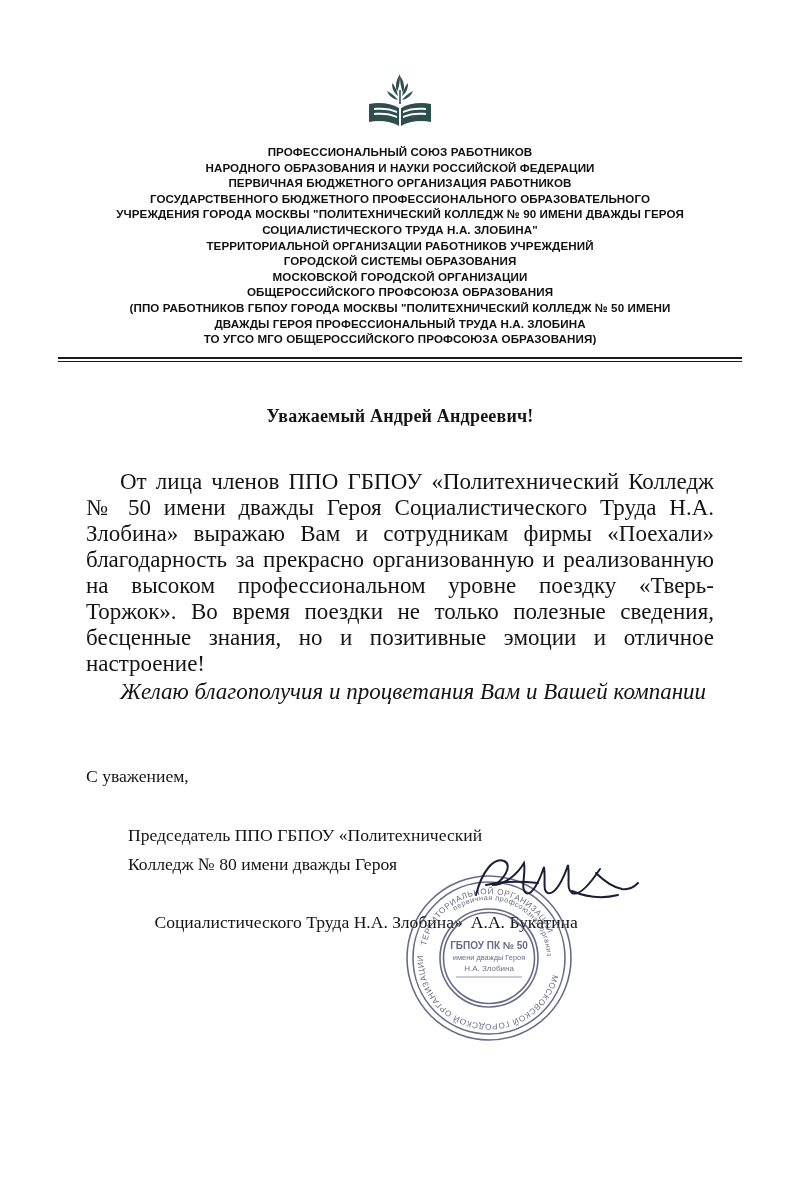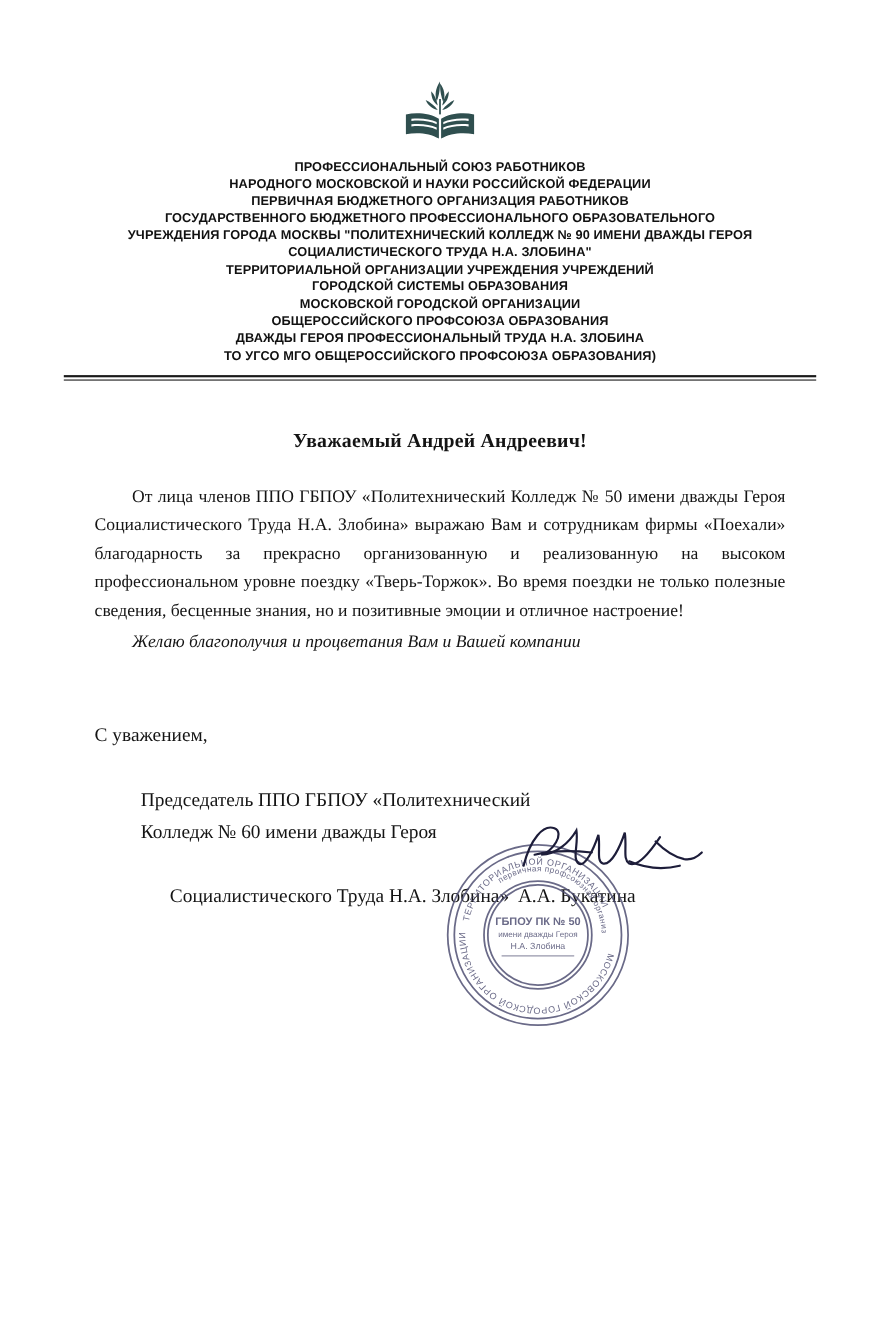--- a/index.html
+++ b/index.html
@@ -63,22 +63,22 @@
   
   .salutation {
     text-align: center;
     font-weight: bold;
     font-size: 18px;
     margin-top: 44px;
     letter-spacing: 0.2px;
   }
 
   .body-text {
-    margin: 28px 86px 0 86px;
-    font-size: 16px;
+    margin: 42px 86px 0 86px;
+    font-size: 23px;
     line-height: 26px;
     text-align: justify;
     text-justify: inter-word;
   }
   .body-text p {
     margin: 0;
     text-indent: 34px;
   }
   .body-text p + p {
     margin-top: 2px;
@@ -156,29 +156,30 @@
       <g fill="#ffffff">
         <path d="M9 36 C17 35, 26 36, 32 39 L32 41 C26 38, 17 37, 9 38 Z"></path>
         <path d="M9 41 C17 40, 26 41, 32 44 L32 46 C26 43, 17 42, 9 43 Z"></path>
         <path d="M61 36 C53 35, 44 36, 38 39 L38 41 C44 38, 53 37, 61 38 Z"></path>
         <path d="M61 41 C53 40, 44 41, 38 44 L38 46 C44 43, 53 42, 61 43 Z"></path>
       </g>
     </svg>
 
     <div class="org-lines">
       <div>ПРОФЕССИОНАЛЬНЫЙ СОЮЗ РАБОТНИКОВ</div>
-      <div>НАРОДНОГО МОСКОВСКОЙ И НАУКИ РОССИЙСКОЙ ФЕДЕРАЦИИ</div>
+      <div>НАРОДНОГО ОБРАЗОВАНИЯ И НАУКИ РОССИЙСКОЙ ФЕДЕРАЦИИ</div>
       <div>ПЕРВИЧНАЯ БЮДЖЕТНОГО ОРГАНИЗАЦИЯ РАБОТНИКОВ</div>
       <div>ГОСУДАРСТВЕННОГО БЮДЖЕТНОГО ПРОФЕССИОНАЛЬНОГО ОБРАЗОВАТЕЛЬНОГО</div>
       <div>УЧРЕЖДЕНИЯ ГОРОДА МОСКВЫ "ПОЛИТЕХНИЧЕСКИЙ КОЛЛЕДЖ № 90 ИМЕНИ ДВАЖДЫ ГЕРОЯ</div>
       <div>СОЦИАЛИСТИЧЕСКОГО ТРУДА Н.А. ЗЛОБИНА"</div>
-      <div>ТЕРРИТОРИАЛЬНОЙ ОРГАНИЗАЦИИ УЧРЕЖДЕНИЯ УЧРЕЖДЕНИЙ</div>
+      <div>ТЕРРИТОРИАЛЬНОЙ ОРГАНИЗАЦИИ РАБОТНИКОВ УЧРЕЖДЕНИЙ</div>
       <div>ГОРОДСКОЙ СИСТЕМЫ ОБРАЗОВАНИЯ</div>
       <div>МОСКОВСКОЙ ГОРОДСКОЙ ОРГАНИЗАЦИИ</div>
       <div>ОБЩЕРОССИЙСКОГО ПРОФСОЮЗА ОБРАЗОВАНИЯ</div>
+      <div>(ППО РАБОТНИКОВ ГБПОУ ГОРОДА МОСКВЫ "ПОЛИТЕХНИЧЕСКИЙ КОЛЛЕДЖ № 50 ИМЕНИ</div>
       <div>ДВАЖДЫ ГЕРОЯ ПРОФЕССИОНАЛЬНЫЙ ТРУДА Н.А. ЗЛОБИНА</div>
       <div>ТО УГСО МГО ОБЩЕРОССИЙСКОГО ПРОФСОЮЗА ОБРАЗОВАНИЯ)</div>
     </div>
 
     <div class="rule-wrap">
       <div class="rule-thick"></div>
       <div class="rule-thin"></div>
     </div>
   </div>
 
@@ -186,21 +187,21 @@
 
   <div class="body-text">
     <p>От лица членов ППО ГБПОУ «Политехнический Колледж № 50 имени дважды Героя Социалистического Труда Н.А. Злобина» выражаю Вам и сотрудникам фирмы «Поехали» благодарность за прекрасно организованную и реализованную на высоком профессиональном уровне поездку «Тверь-Торжок». Во время поездки не только полезные сведения, бесценные знания, но и позитивные эмоции и отличное настроение!</p>
     <p>Желаю благополучия и процветания Вам и Вашей компании</p>
   </div>
 
   <div class="closing">С уважением,</div>
 
   <div class="signature-block">
     <div>Председатель ППО ГБПОУ «Политехнический</div>
-    <div>Колледж № 60 имени дважды Героя</div>
+    <div>Колледж № 80 имени дважды Героя</div>
     <div>
       <span>Социалистического Труда Н.А. Злобина»</span><span class="sig-name">А.А. Букатина</span>
     </div>
 
     <svg class="stamp" viewBox="0 0 186 186">
       <g fill="none" stroke="#4a4a6e" stroke-width="1.6">
         <circle cx="93" cy="93" r="82"></circle>
         <circle cx="93" cy="93" r="76"></circle>
         <circle cx="93" cy="93" r="49"></circle>
         <circle cx="93" cy="93" r="45.5"></circle>

